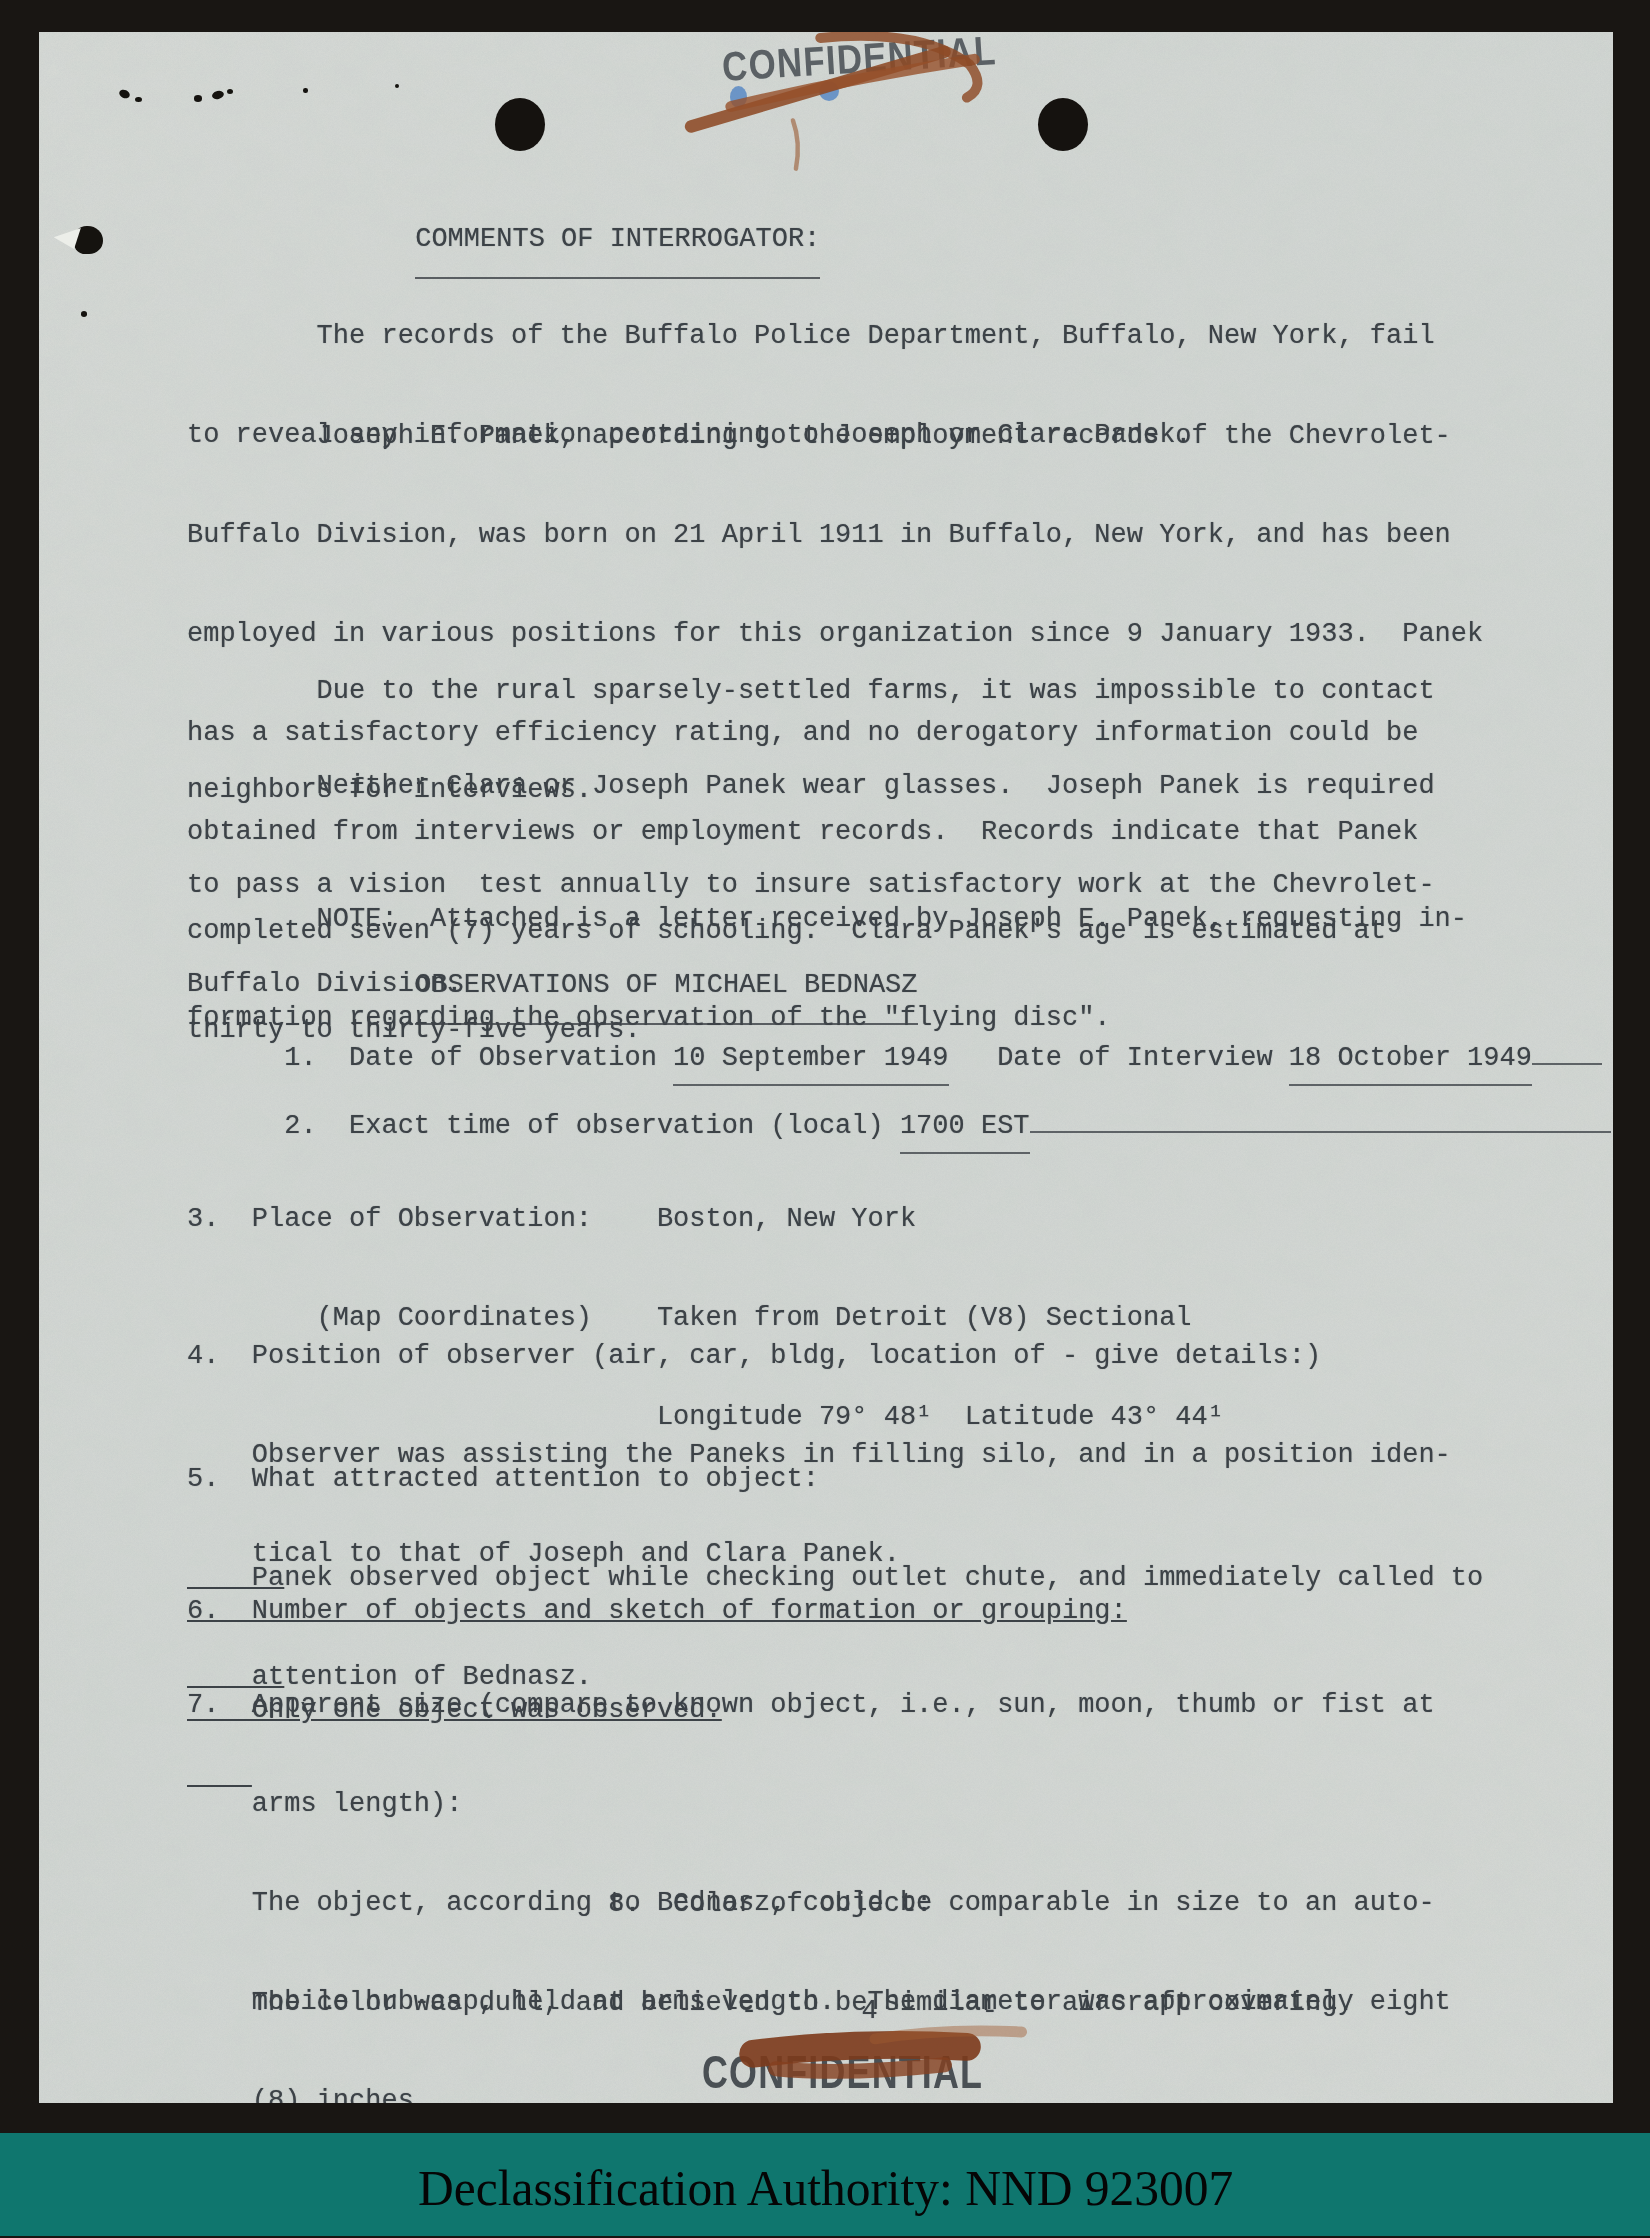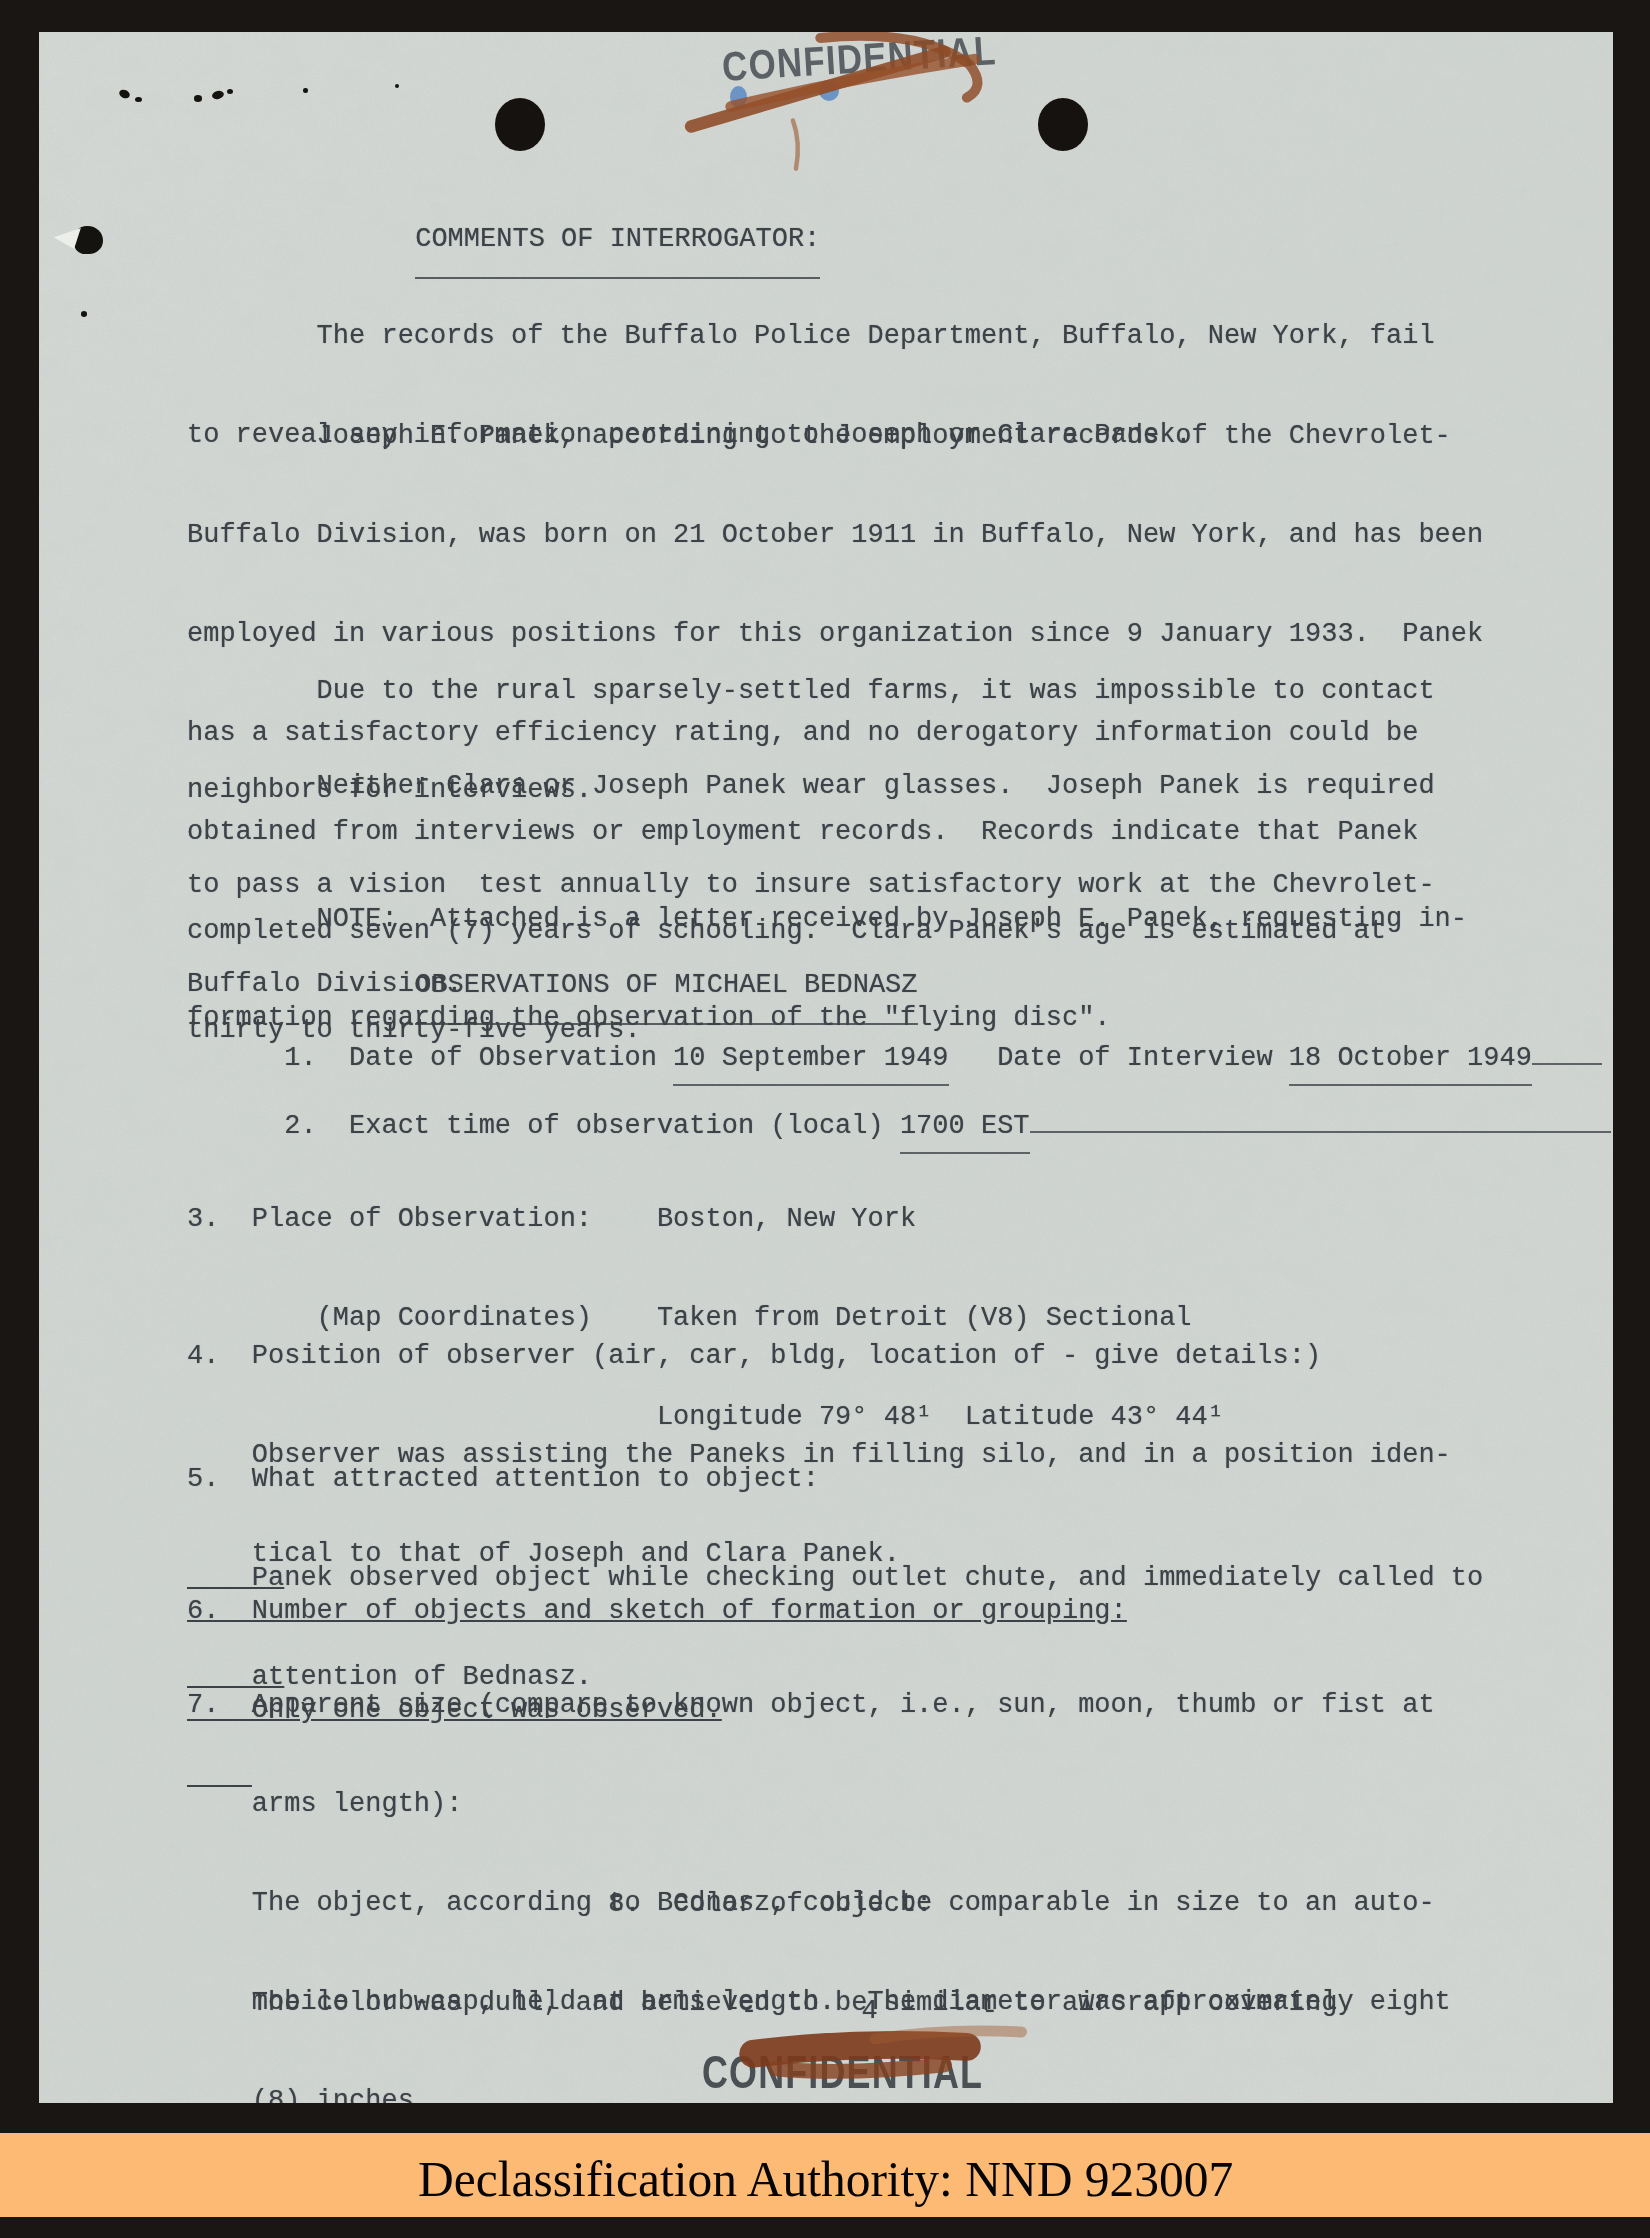--- a/index.html
+++ b/index.html
@@ -20,21 +20,21 @@
   #stamp-top{left:682px;top:15px;font-size:41px;transform:rotate(-3.5deg) scaleX(.85);transform-origin:left top;}
   #stamp-bottom{left:663px;top:2017px;font-size:46px;color:rgba(50,56,62,.85);transform:scaleX(.78);transform-origin:left top;}
   
   .hole{position:absolute;width:50px;height:53px;border-radius:50%;background:#15120f;}
   .speck{position:absolute;background:#15130f;border-radius:50%;}
   .ink-spot{position:absolute;background:#4a7fc1;border-radius:50%;opacity:.75;}
   .tear{position:absolute;width:0;height:0;border-style:solid;border-width:17px 23px 5px 0;border-color:transparent #eceee9 transparent transparent;transform:rotate(18deg);}
   
   #page-num{position:absolute;left:702px;top:1963px;letter-spacing:44px;}
   
-  #strip{position:absolute;left:0;top:2133px;width:1651px;height:84px;background:#fdba74;display:flex;align-items:center;justify-content:center;}
+  #strip{position:absolute;left:0;top:2133px;width:1651px;height:103px;background:#0f766e;display:flex;align-items:center;justify-content:center;}
   #strip .label{font-family:"Liberation Serif","DejaVu Serif",serif;font-size:50px;color:#050505;padding-top:7px;transform:scaleX(.99);}
   .marks{position:absolute;left:0;top:0;pointer-events:none;}
 </style>
 </head>
 <body>
 
 <div id="stage">
 
   <div id="paper">
 
@@ -63,21 +63,21 @@
       <span class="hu">COMMENTS OF INTERROGATOR:</span>
     </div>
 
     <div class="block" style="left:148px;top:222px;">
       <span class="ln">        The records of the Buffalo Police Department, Buffalo, New York, fail</span>
       <span class="ln">to reveal any information pertaining to Joseph or Clara Panek.</span>
     </div>
 
     <div class="block" style="left:148px;top:322px;">
       <span class="ln">        Joseph E. Panek, according to the employment records of the Chevrolet-</span>
-      <span class="ln">Buffalo Division, was born on 21 October 1911 in Buffalo, New York, and has been</span>
+      <span class="ln">Buffalo Division, was born on 21 April 1911 in Buffalo, New York, and has been</span>
       <span class="ln">employed in various positions for this organization since 9 January 1933.  Panek</span>
       <span class="ln">has a satisfactory efficiency rating, and no derogatory information could be</span>
       <span class="ln">obtained from interviews or employment records.  Records indicate that Panek</span>
       <span class="ln">completed seven (7) years of schooling.  Clara Panek's age is estimated at</span>
       <span class="ln">thirty to thirty-five years.</span>
     </div>
 
     <div class="block" style="left:148px;top:577px;">
       <span class="ln">        Due to the rural sparsely-settled farms, it was impossible to contact</span>
       <span class="ln">neighbors for interviews.</span>

